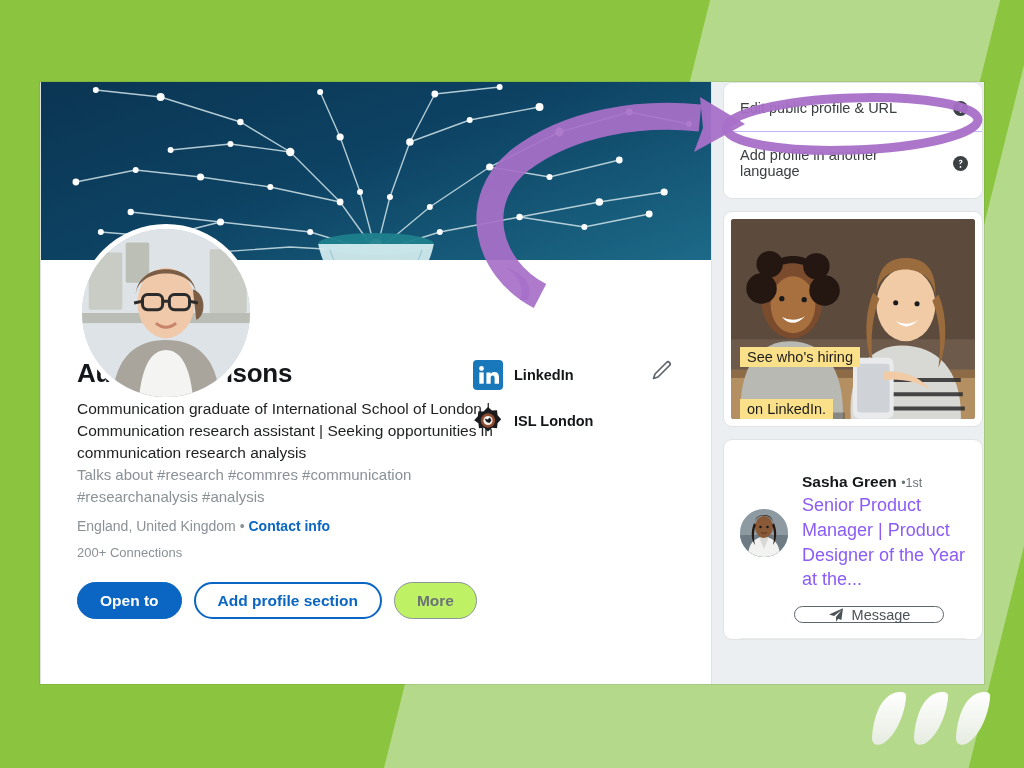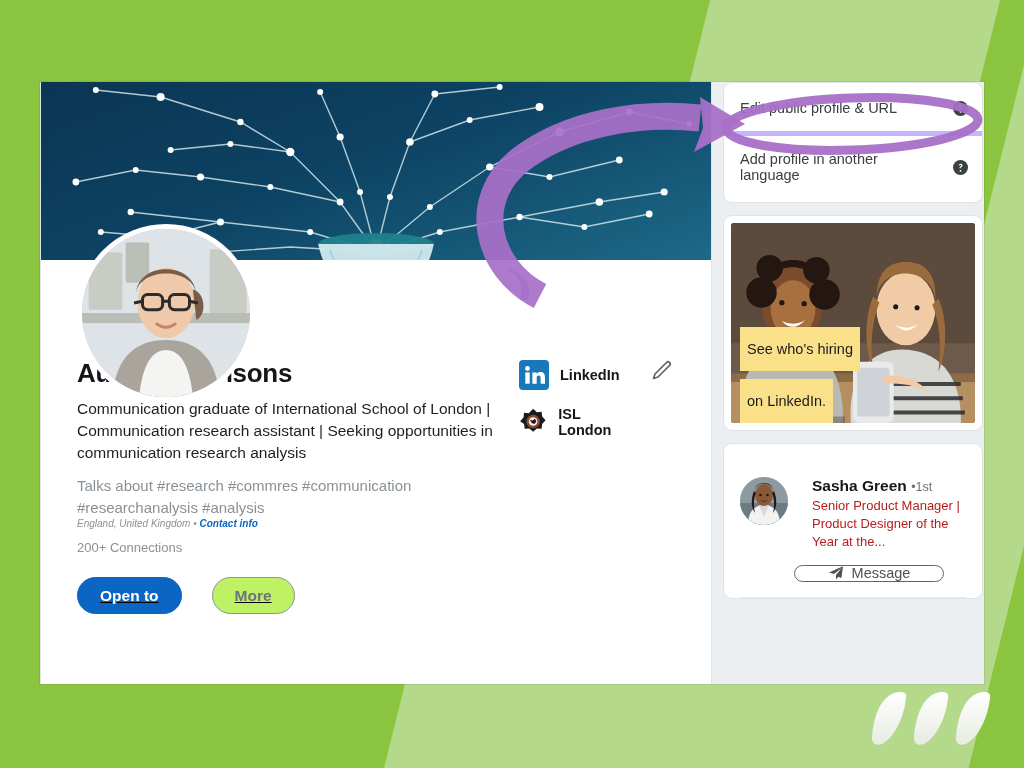--- a/index.html
+++ b/index.html
@@ -47,65 +47,65 @@
   #avatar svg { width: 100%; height: 100%; display: block; }
 
   #edit-pencil {
     position: absolute; right: 32px; top: 272px; width: 34px; height: 34px;
     display: flex; align-items: center; justify-content: center; cursor: pointer; z-index: 5;
   }
 
   #info { padding: 98px 0 0 36px; position: relative; }
   #name { font-size: 26px; font-weight: 700; color: #14171a; letter-spacing: -.3px; }
   #headline { font-size: 15.5px; color: #1d1f21; line-height: 1.43; margin-top: 9px; max-width: 420px; }
-  #talks { font-size: 15px; color: #8a9196; line-height: 1.43; margin-top: 11px; max-width: 400px; }
-  #loc { font-size: 10px; color: #8a9196; margin-top: 0; font-style: italic; }
+  #talks { font-size: 15px; color: #8a9196; line-height: 1.43; max-width: 400px; }
+  #loc { font-size: 14px; color: #8a9196; margin-top: 11px; }
   #loc a { color: #0a66c2; font-weight: 700; text-decoration: none; }
   #conns { font-size: 13px; color: #8a9196; margin-top: 11px; }
 
   #badges { position: absolute; right: 78px; top: 100px; width: 160px; }
-  .badge { display: flex; align-items: center; gap: 11px; margin-bottom: 16px; margin-left: 46px; }
+  .badge { display: flex; align-items: center; gap: 11px; margin-bottom: 16px; }
   .badge-label { font-size: 14.5px; font-weight: 700; color: #14171a; }
 
-  #actions { display: flex; gap: 30px; padding: 22px 0 0 36px; text-decoration: underline; }
+  #actions { display: flex; gap: 12px; padding: 22px 0 0 36px; }
   .btn { border-radius: 22px; font-size: 15.5px; font-weight: 700;
          padding: 0 22px; height: 37px; line-height: 35px; cursor: pointer; white-space: nowrap; }
   .btn-primary { background: #0a66c2; color: #fff; border: 1px solid #0a66c2; }
   .btn-outline-blue { background: #fff; color: #0a66c2; border: 2px solid #0a66c2; line-height: 33px; }
   .btn-outline-gray { background: #bef264; color: #6b7378; border: 1.6px solid #8d9499; }
 
   
   #side { width: 260px; display: flex; flex-direction: column; gap: 12px; padding-top: 0; }
   .card { background: #fff; border: 1px solid #e1e2e4; border-radius: 9px; }
 
   #links-card { padding: 2px 0 4px; }
   .link-row {
     display: flex; align-items: center; justify-content: space-between;
     padding: 15px 14px 15px 16px; cursor: pointer;
   }
-  .link-row + .link-row { border-top: 5px solid #c4b5fd; gap: 24px; }
+  .link-row + .link-row { border-top: 1px solid #c4b5fd; gap: 24px; }
   .link-text { font-size: 14.5px; color: #3b4043; }
   .help-icon { width: 15px; height: 15px; flex: none; }
 
   #ad-card { padding: 7px; }
   #ad-inner { position: relative; border-radius: 3px; overflow: hidden; height: 200px; }
   #ad-inner svg { width: 100%; height: 100%; display: block; }
   .ad-cap {
     position: absolute; left: 9px; background: #fbe08a; color: #1b1b1b;
-    font-size: 14.5px; padding: 14px 7px; white-space: nowrap;
+    font-size: 14.5px; padding: 2px 7px; white-space: nowrap;
   }
 
   #pav-card { padding: 17px 16px 0; }
   #pav-title { font-size: 18.5px; font-weight: 700; color: #14171a; }
-  #pav-row { display: flex; gap: 24px; margin-top: 16px; }
+  #pav-row { display: flex; gap: 14px; margin-top: 16px; align-items: center; }
   #pav-av { width: 48px; height: 48px; border-radius: 50%; overflow: hidden; flex: none; background: #cfd6d9; }
   #pav-av svg { width: 100%; height: 100%; display: block; }
   #pav-name { font-size: 15.5px; font-weight: 700; color: #14171a; }
   #pav-degree { font-size: 12.5px; color: #6b7378; font-weight: 400; }
-  #pav-sub { font-size: 13px; color: #b91c1c; line-height: 1.38; margin-top: 2px; }
+  #pav-sub { font-size: 18px; color: #8b5cf6; line-height: 1.38; margin-top: 2px; }
   #msg-btn {
     margin: 14px 0 0 54px; width: 150px; height: 17px; border-radius: 16px;
     border: 1.6px solid #5f666b; background: #fff; color: #4d5256;
     font-size: 14.5px; display: flex; align-items: center; justify-content: center;
     gap: 8px; cursor: pointer;
   }
   #pav-divider { margin: 15px 0 0; border-top: 1px solid #e8eaeb; }
 
   
   #annot { position: absolute; inset: 0; pointer-events: none; z-index: 40; }
@@ -270,20 +270,21 @@
             <circle cx="15" cy="14.5" r="4.6" fill="#f2f2f2"></circle>
             <path d="M11.5 12.5 l3 1 2.5-2 1.5 3 -2 2.5 -3-1Z" fill="#1b1b1f"></path>
           </svg>
           <span class="badge-label">ISL London</span>
         </div>
       </div>
     </div>
 
     <div id="actions">
       <div class="btn btn-primary">Open to</div>
+      <div class="btn btn-outline-blue">Add profile section</div>
       <div class="btn btn-outline-gray">More</div>
     </div>
   </div>
 
   <div id="side">
 
     <div class="card" id="links-card">
       <div class="link-row">
         <span class="link-text">Edit public profile &amp; URL</span>
         <svg class="help-icon" viewBox="0 0 16 16">

